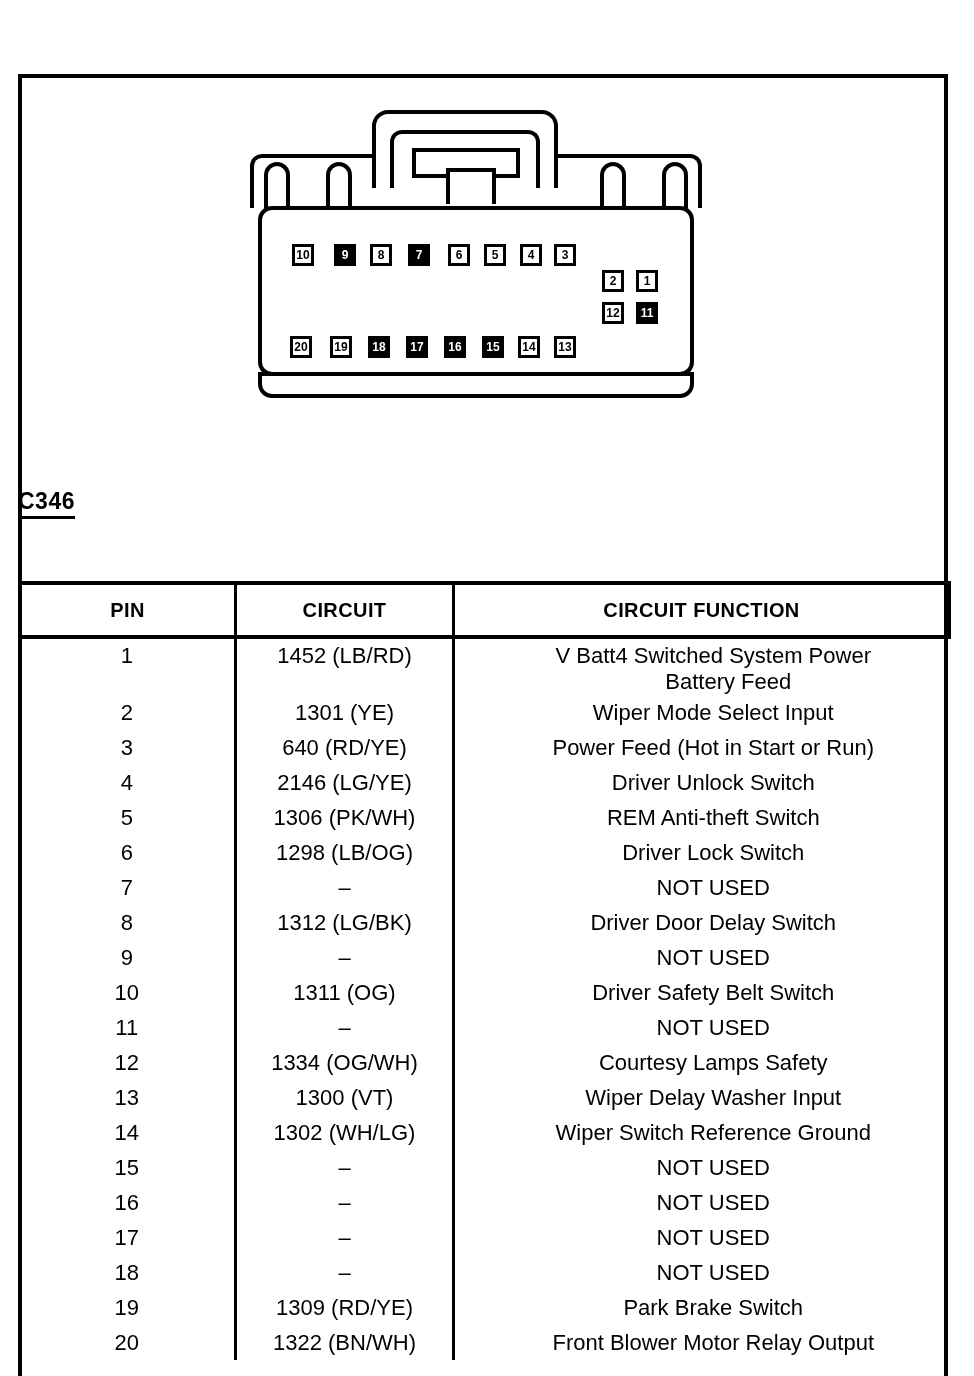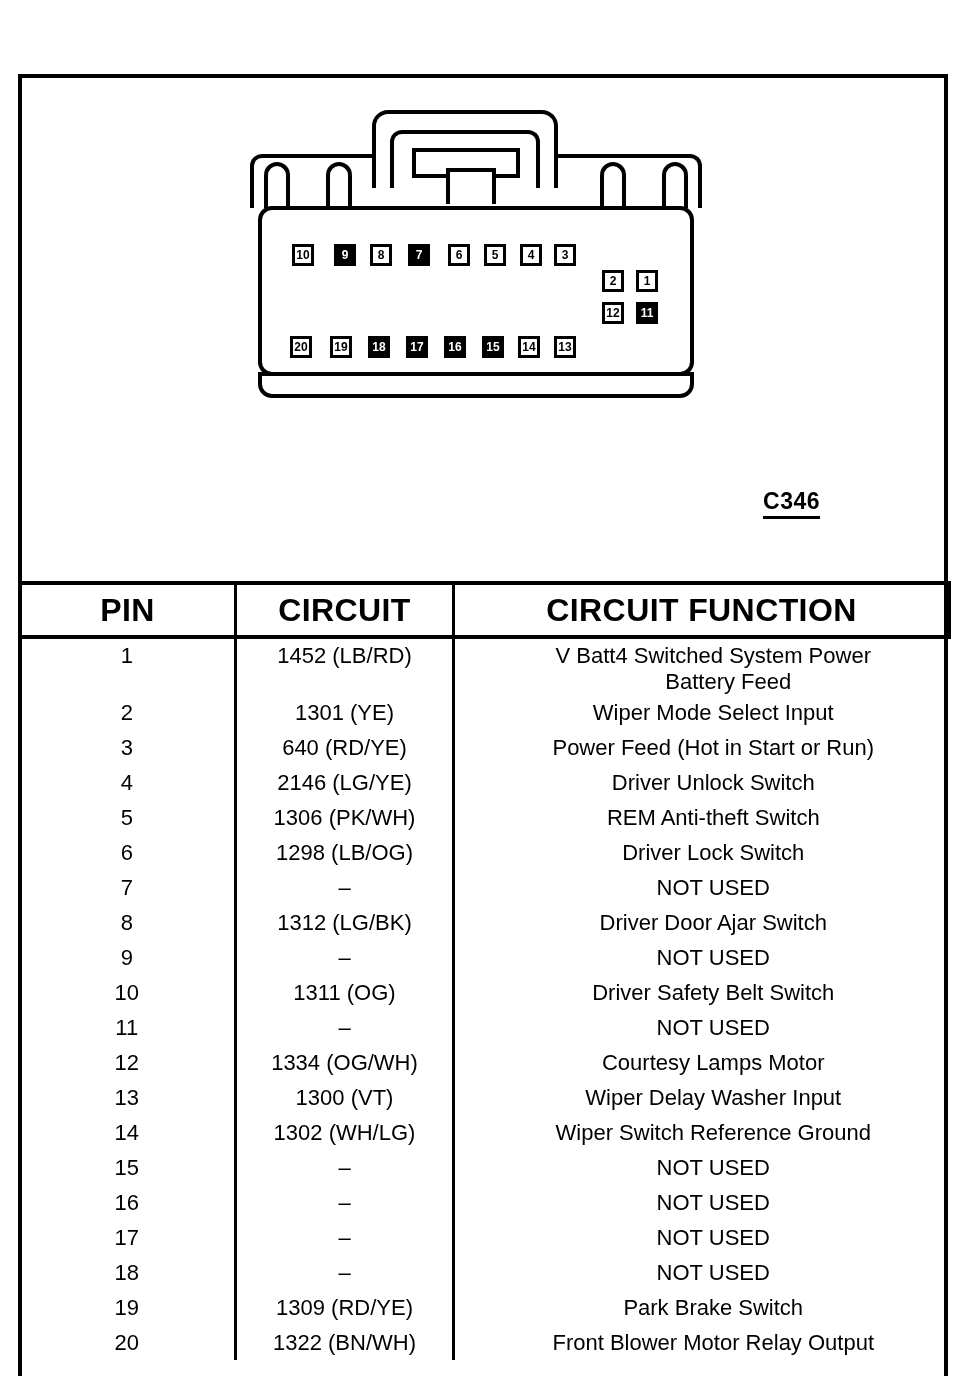--- a/index.html
+++ b/index.html
@@ -157,21 +157,21 @@
     background: #000;
     color: #fff;
   }
 
   
   #caption {
     position: absolute;
     left: 18px;
     top: 440px;
     width: 802px;
-    text-align: right;
+    text-align: left;
   }
   #conn-id {
     font-size: 23px;
     font-weight: bold;
     letter-spacing: 0.5px;
     display: inline-block;
     border-bottom: 3px solid #000;
     padding-bottom: 1px;
   }
   #conn-name {
@@ -192,21 +192,21 @@
   }
   #pin-table th,
   #pin-table td {
     border-left: 3px solid #000;
     border-right: 3px solid #000;
     padding: 0;
     vertical-align: middle;
   }
   #pin-table thead th {
     height: 50px;
-    font-size: 32px;
+    font-size: 20px;
     font-weight: bold;
     letter-spacing: 0.4px;
     text-align: center;
     border-bottom: 4px solid #000;
     border-top: 4px solid #000;
   }
   #pin-table tbody td {
     height: 35px;
     font-size: 22px;
     border: none;
@@ -335,41 +335,41 @@
           <td class="c-func"><span>Driver Lock Switch</span></td>
         </tr>
         <tr>
           <td class="c-pin">7</td>
           <td class="c-circuit">–</td>
           <td class="c-func"><span>NOT USED</span></td>
         </tr>
         <tr>
           <td class="c-pin">8</td>
           <td class="c-circuit">1312 (LG/BK)</td>
-          <td class="c-func"><span>Driver Door Ajar Switch</span></td>
+          <td class="c-func"><span>Driver Door Delay Switch</span></td>
         </tr>
         <tr>
           <td class="c-pin">9</td>
           <td class="c-circuit">–</td>
           <td class="c-func"><span>NOT USED</span></td>
         </tr>
         <tr>
           <td class="c-pin">10</td>
           <td class="c-circuit">1311 (OG)</td>
           <td class="c-func"><span>Driver Safety Belt Switch</span></td>
         </tr>
         <tr>
           <td class="c-pin">11</td>
           <td class="c-circuit">–</td>
           <td class="c-func"><span>NOT USED</span></td>
         </tr>
         <tr>
           <td class="c-pin">12</td>
           <td class="c-circuit">1334 (OG/WH)</td>
-          <td class="c-func"><span>Courtesy Lamps Motor</span></td>
+          <td class="c-func"><span>Courtesy Lamps Safety</span></td>
         </tr>
         <tr>
           <td class="c-pin">13</td>
           <td class="c-circuit">1300 (VT)</td>
           <td class="c-func"><span>Wiper Delay Washer Input</span></td>
         </tr>
         <tr>
           <td class="c-pin">14</td>
           <td class="c-circuit">1302 (WH/LG)</td>
           <td class="c-func"><span>Wiper Switch Reference Ground</span></td>

